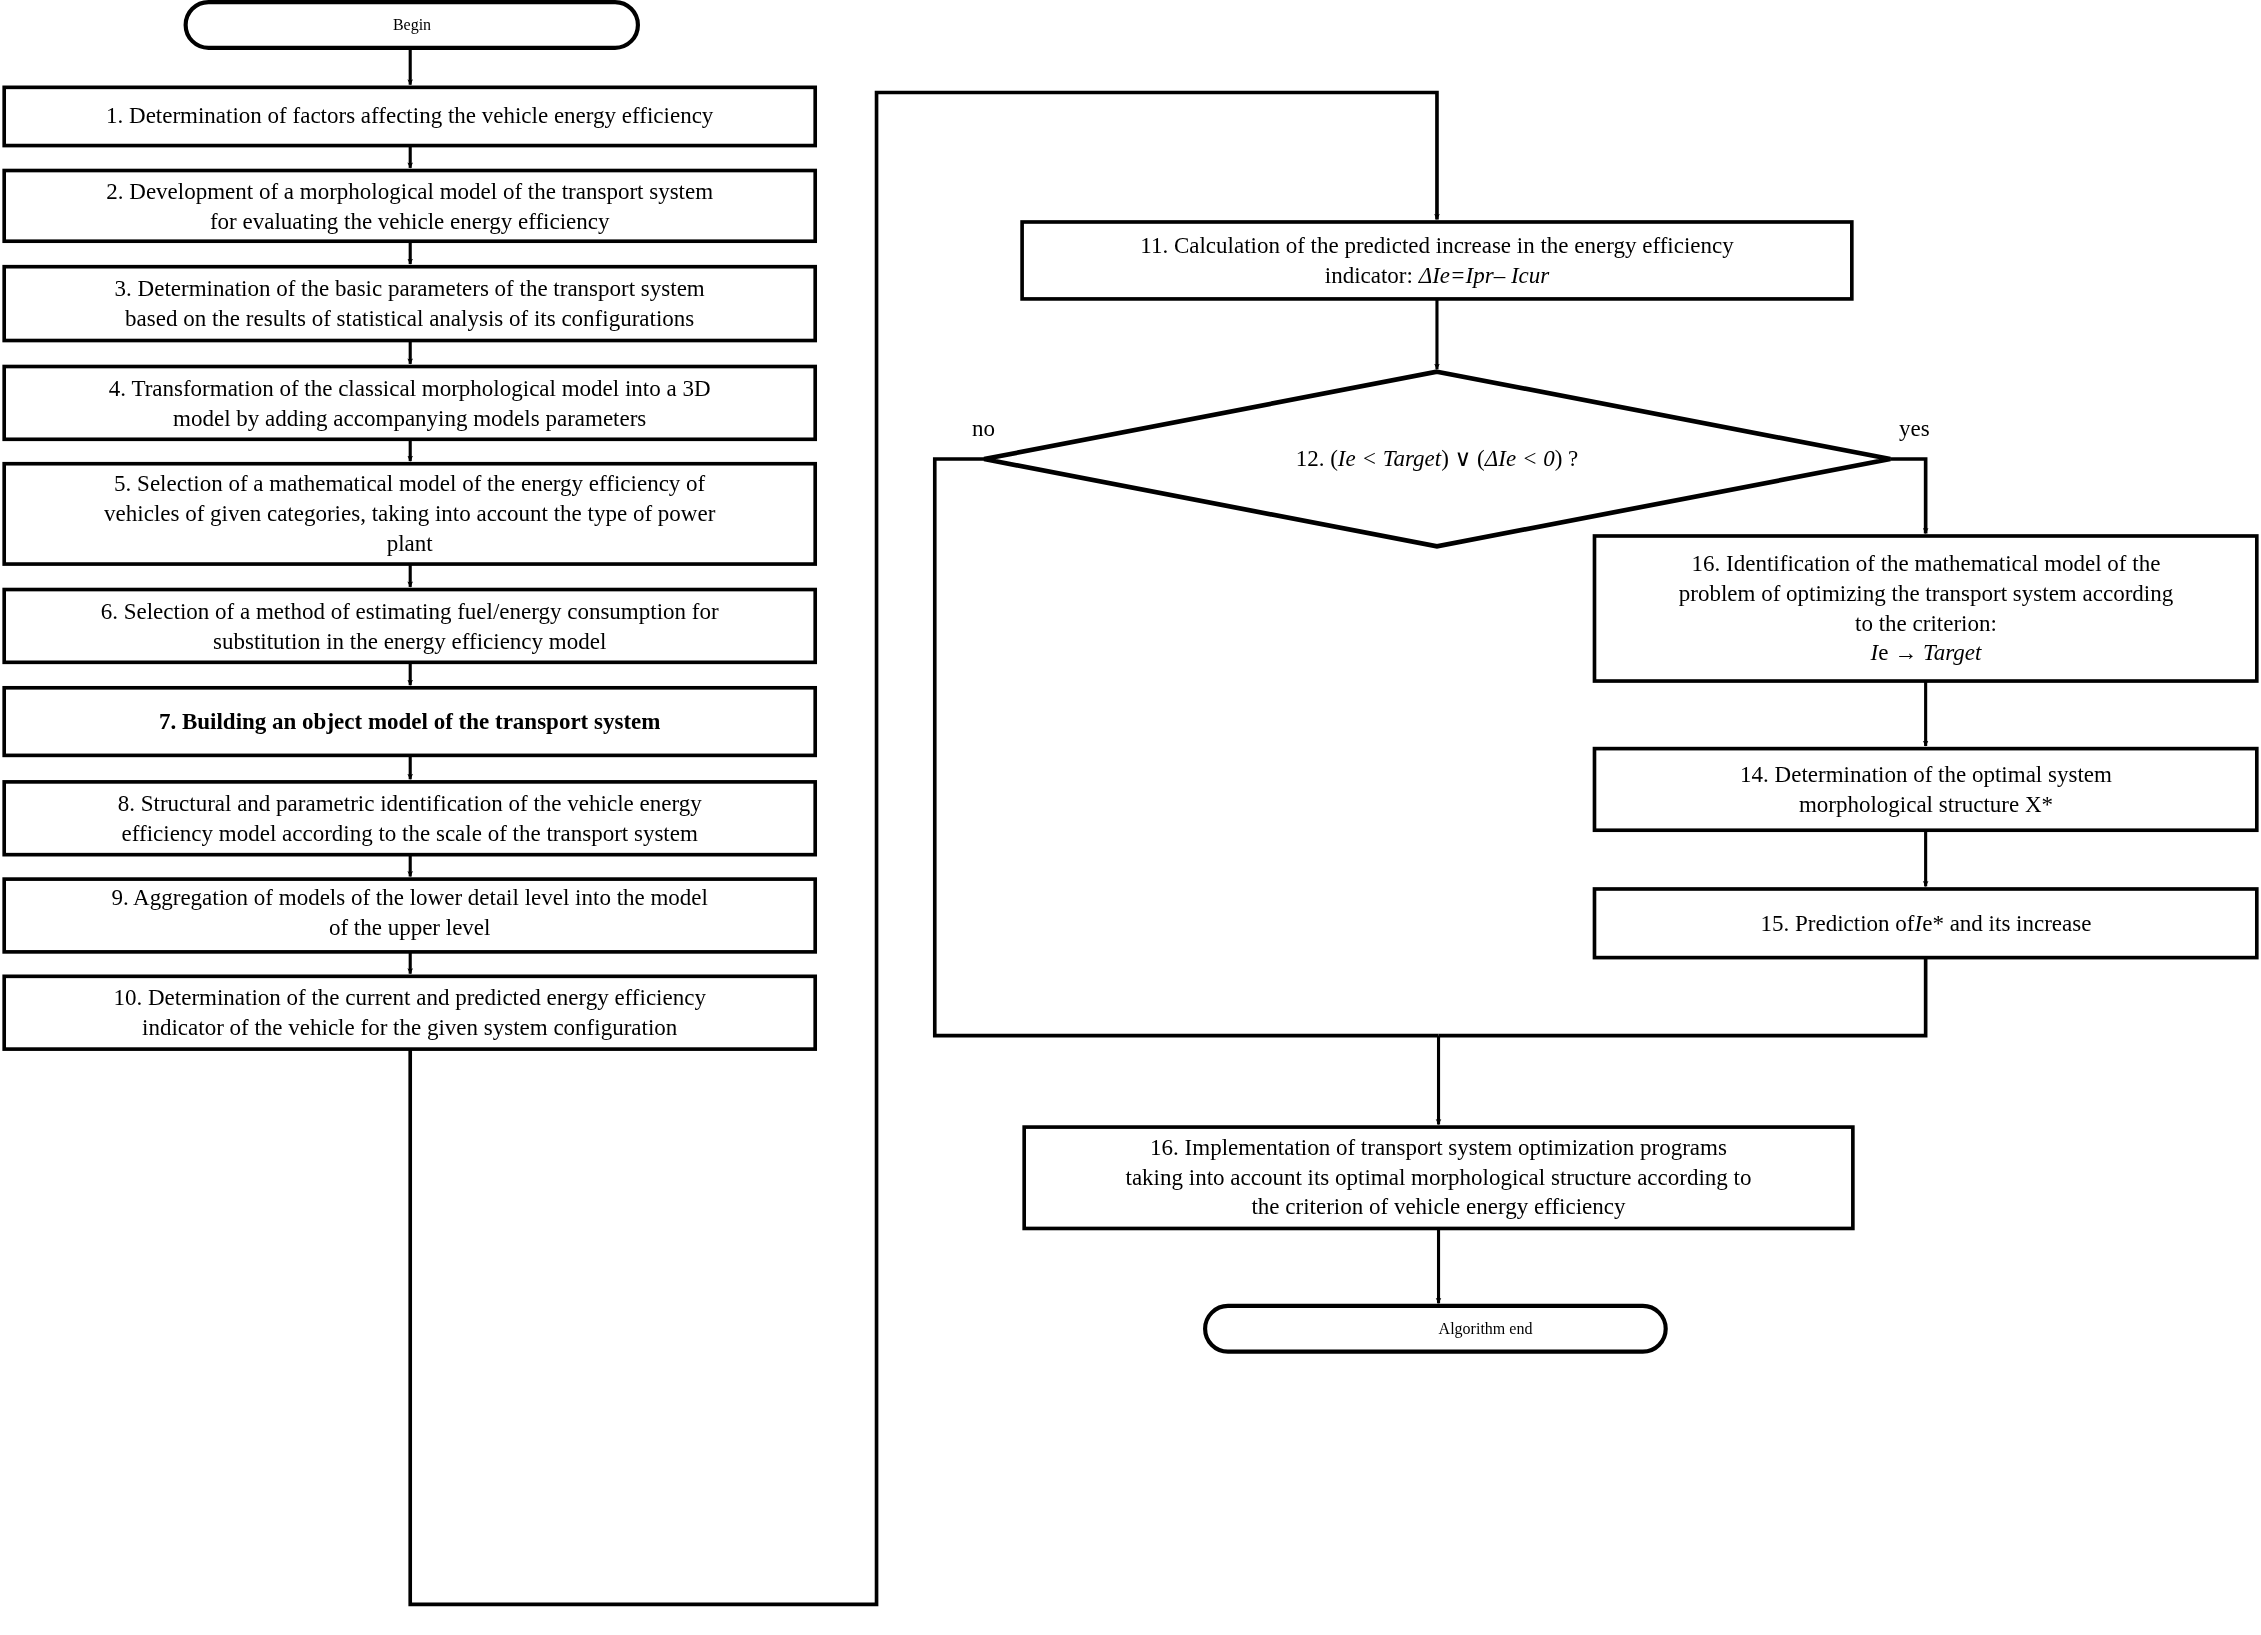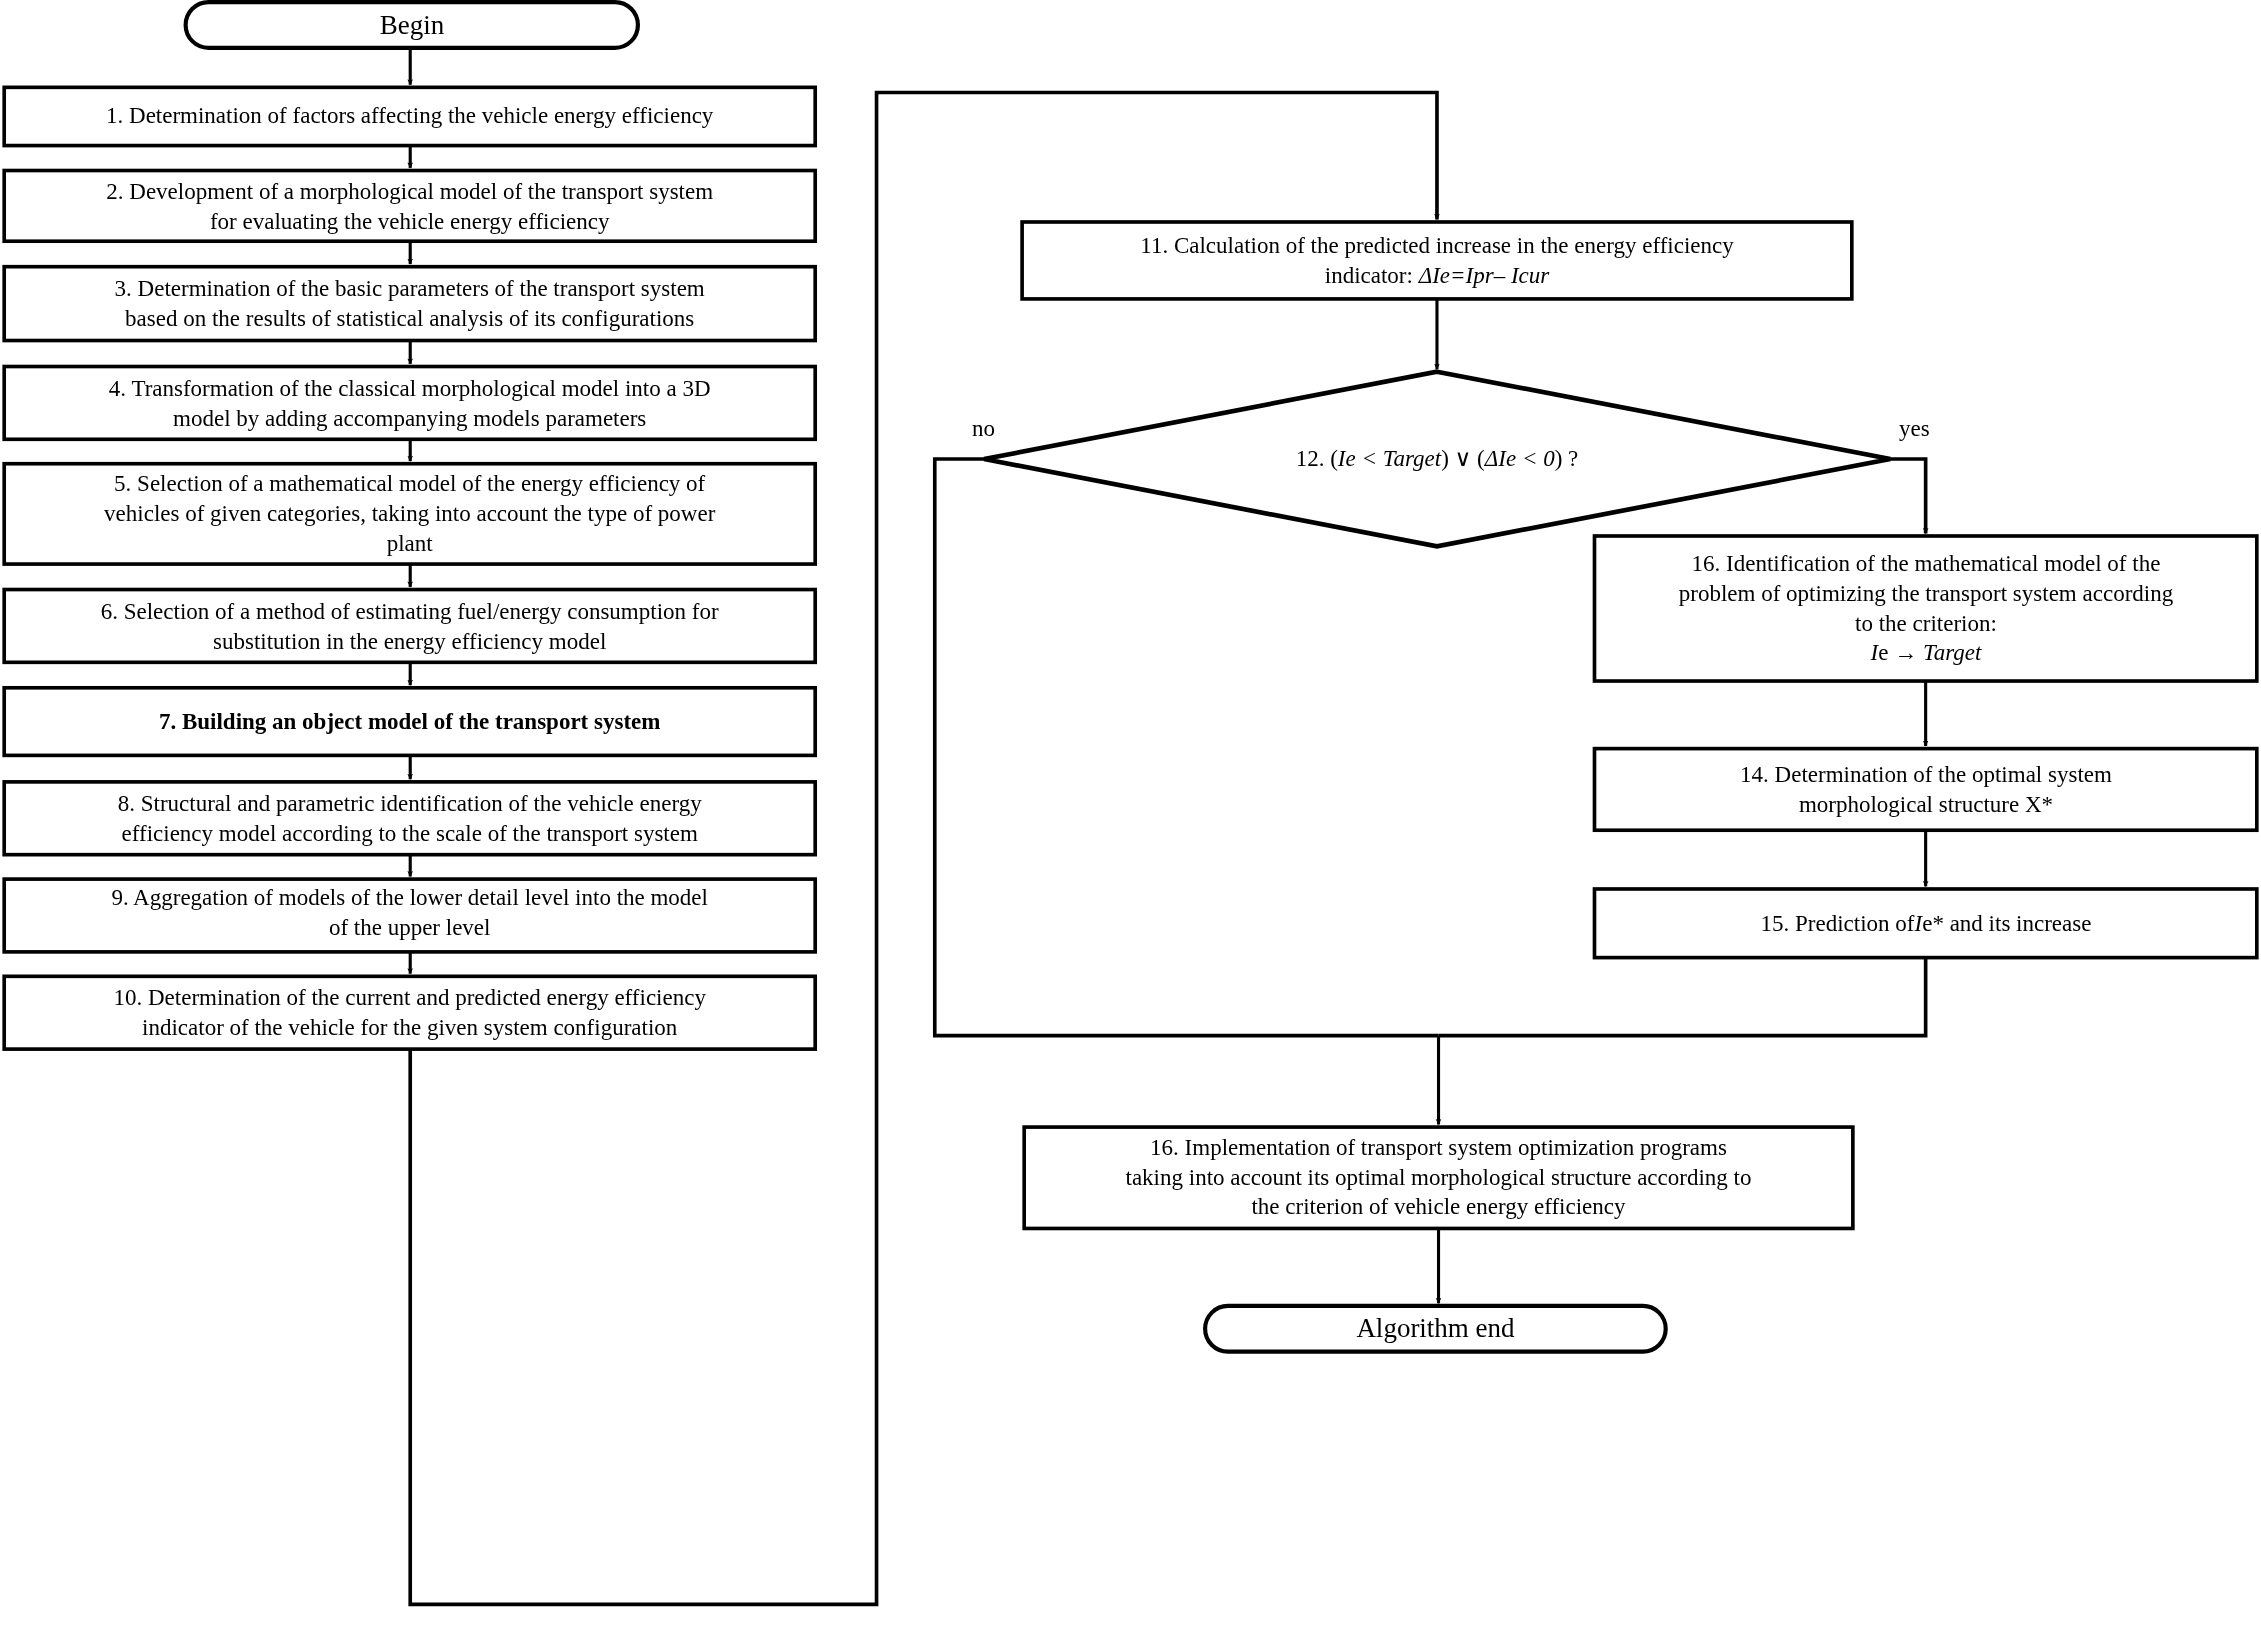--- a/index.html
+++ b/index.html
@@ -44,21 +44,21 @@
   }
   .edge-label {
     position: absolute;
     font-size: 23px;
     font-family: "Liberation Serif", "DejaVu Serif", serif;
     color: #000000;
     white-space: nowrap;
     margin-left: 16px;
   }
   .terminator-text {
-    font-size: 27px;
+    font-size: 16px;
     text-align: center;
   }
   i.it { font-style: italic; }
 </style>
 </head>
 <body>
 
 <div id="flowchart-root">
 
   <svg class="chart-layer" viewBox="0 0 4349 3145" xmlns="http://www.w3.org/2000/svg">
@@ -183,20 +183,20 @@
   <div class="node-text" style="left:1595px; top:889px; width:662px; height:69px; white-space:normal;">
     <span>15. Prediction of </span>
       <i class="it">I</i>
       <span>e* and its increase</span>
   </div>
 
   <div class="node-text" style="left:1024px; top:1127px; width:829px; height:101px;">16. Implementation of transport system optimization programs
 taking into account its optimal morphological structure according to
 the criterion of vehicle energy efficiency</div>
 
-  <div class="node-text terminator-text" style="left:1205px; top:1306px; width:461px; height:46px;">Algorithm end</div>
+  <div class="node-text terminator-text" style="left:1255px; top:1306px; width:461px; height:46px;">Algorithm end</div>
 
   <div class="edge-label" style="left:956px; top:416px;">no</div>
 
   <div class="edge-label" style="left:1883px; top:416px;">yes</div>
 
 </div>
 
 
 </body></html>

